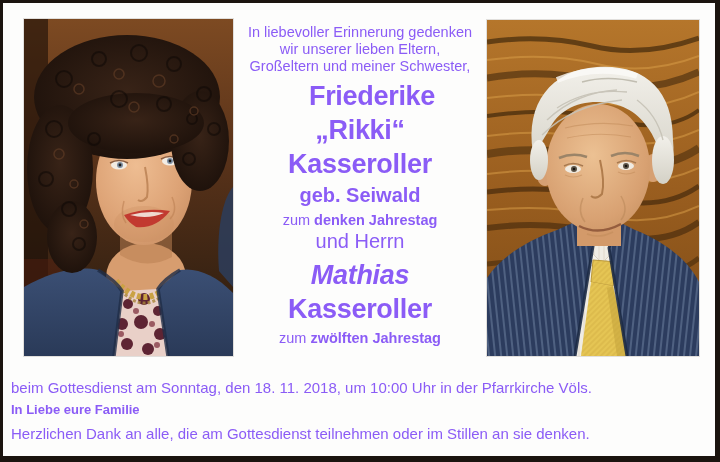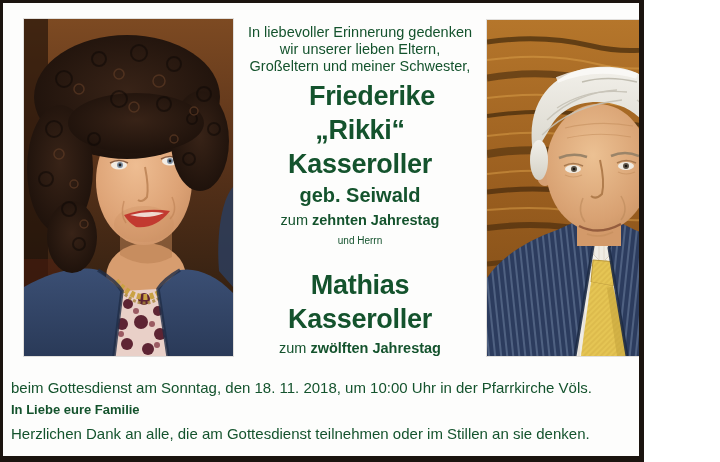--- a/index.html
+++ b/index.html
@@ -1,36 +1,36 @@
 <!DOCTYPE html>
 <html><head>
 <meta charset="utf-8">
 <style>
   html,body{margin:0;padding:0;background:#ffffff;}
   .card{
-    position:relative;width:644px;height:462px;box-sizing:border-box;
+    position:relative;width:720px;height:462px;box-sizing:border-box;
     background:#fdfdfc;border:solid #1b140f;border-width:3px 5px 6px 3px;
-    font-family:"Liberation Sans","DejaVu Sans",sans-serif;color:#14532d;overflow:hidden;
+    font-family:"Liberation Sans","DejaVu Sans",sans-serif;color:#8b5cf6;overflow:hidden;
   }
   .photo{position:absolute;margin:0;overflow:hidden;box-shadow:0 0 0 1px rgba(70,55,40,.15);}
   .photo svg{display:block;width:100%;height:100%;}
   .photo-left{left:21px;top:16px;width:209px;height:337px;}
   .photo-right{left:484px;top:17px;width:212px;height:336px;}
   .center{position:absolute;left:230px;top:0;width:254px;text-align:center;}
   .intro-line{font-size:14.5px;line-height:17px;}
   .intro-first{margin-top:21px;}
   .frau{margin-top:4px;}
   .big{font-size:27px;line-height:34px;font-weight:bold;letter-spacing:-0.3px;}
   .big-first{margin-top:4px;padding-left:24px;}
-  .big-gap{margin-top:18px;}
+  .big-gap{margin-top:8px;font-style:italic;}
   .maiden{font-size:20px;font-weight:bold;line-height:24px;margin-top:2px;text-align:center;}
   .anniv{font-size:14.5px;line-height:18px;margin-top:4px;}
   .anniv b{font-size:14.5px;}
   .anniv2{margin-top:3px;}
-  .connector{font-size:10px;line-height:18px;margin-top:3px;}
+  .connector{font-size:20px;line-height:18px;margin-top:3px;}
   .bottom-line{position:absolute;left:8px;width:100%;white-space:nowrap;}
   .service{top:376px;font-size:15px;}
   .family{top:399px;font-size:13px;font-weight:bold;}
   .thanks{top:422px;font-size:15px;}
 </style>
 </head>
 <body>
 
 <div class="card">
 
@@ -255,21 +255,21 @@
 
   <div class="center">
     <div class="intro-line intro-first">In liebevoller Erinnerung gedenken</div>
     <div class="intro-line">wir unserer lieben Eltern,</div>
     <div class="intro-line">Großeltern und meiner Schwester,</div>
 
     <div class="big big-first">Friederike</div>
     <div class="big">„Rikki“</div>
     <div class="big">Kasseroller</div>
     <div class="maiden">geb. Seiwald</div>
-    <div class="anniv"><span>zum</span> <b>zehnten Jahrestag</b></div>
+    <div class="anniv"><span>zum</span> <b>denken Jahrestag</b></div>
 
     <div class="connector">und Herrn</div>
 
     <div class="big big-gap">Mathias</div>
     <div class="big">Kasseroller</div>
     <div class="anniv anniv2"><span>zum</span> <b>zwölften Jahrestag</b></div>
   </div>
 
   <div class="bottom-line service">beim Gottesdienst am Sonntag, den 18. 11. 2018, um 10:00 Uhr in der Pfarrkirche Völs.</div>
   <div class="bottom-line family">In Liebe eure Familie</div>

